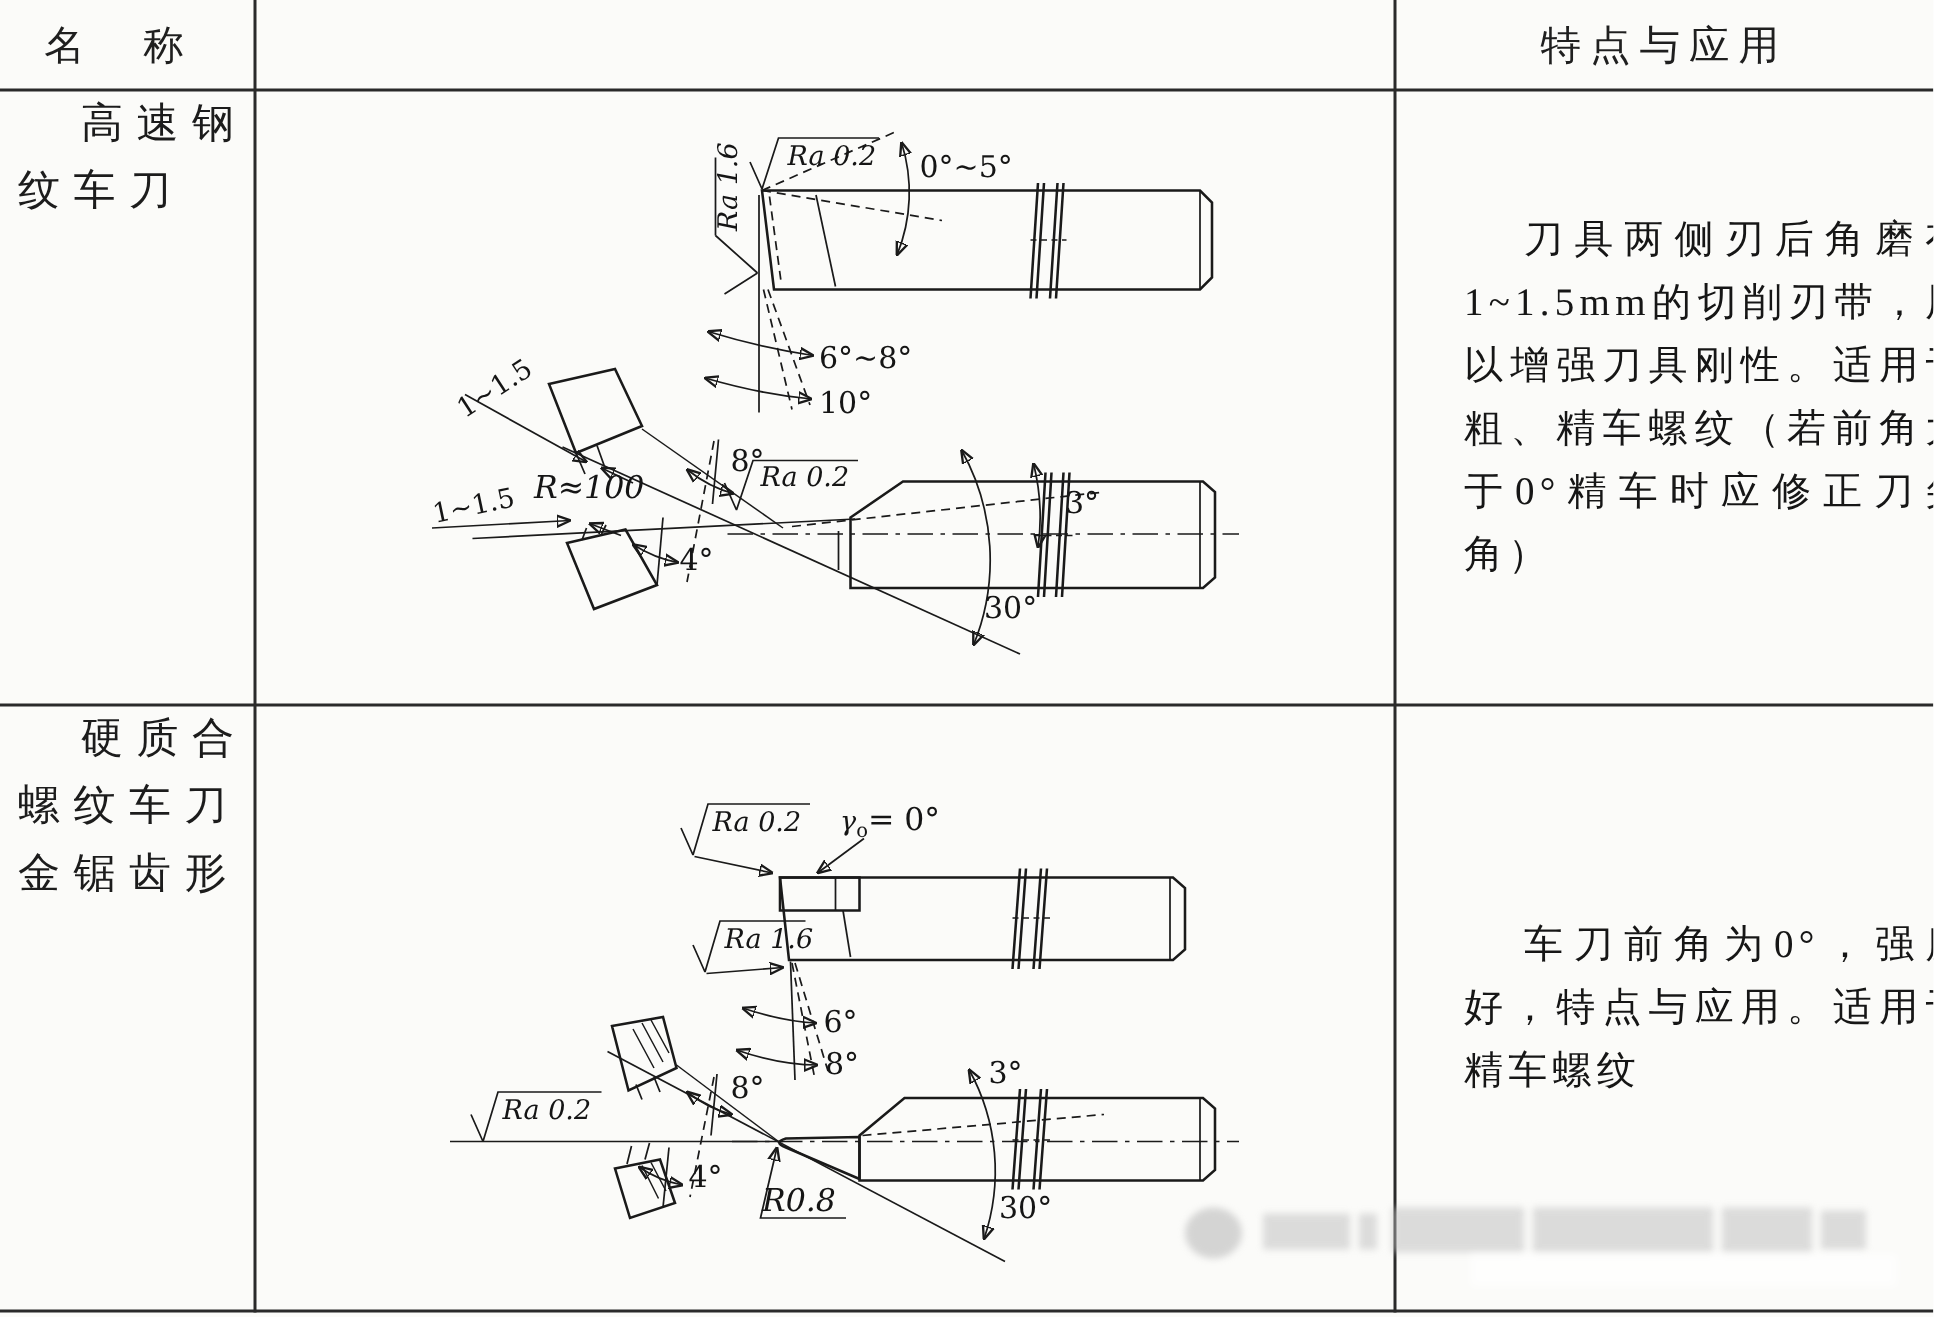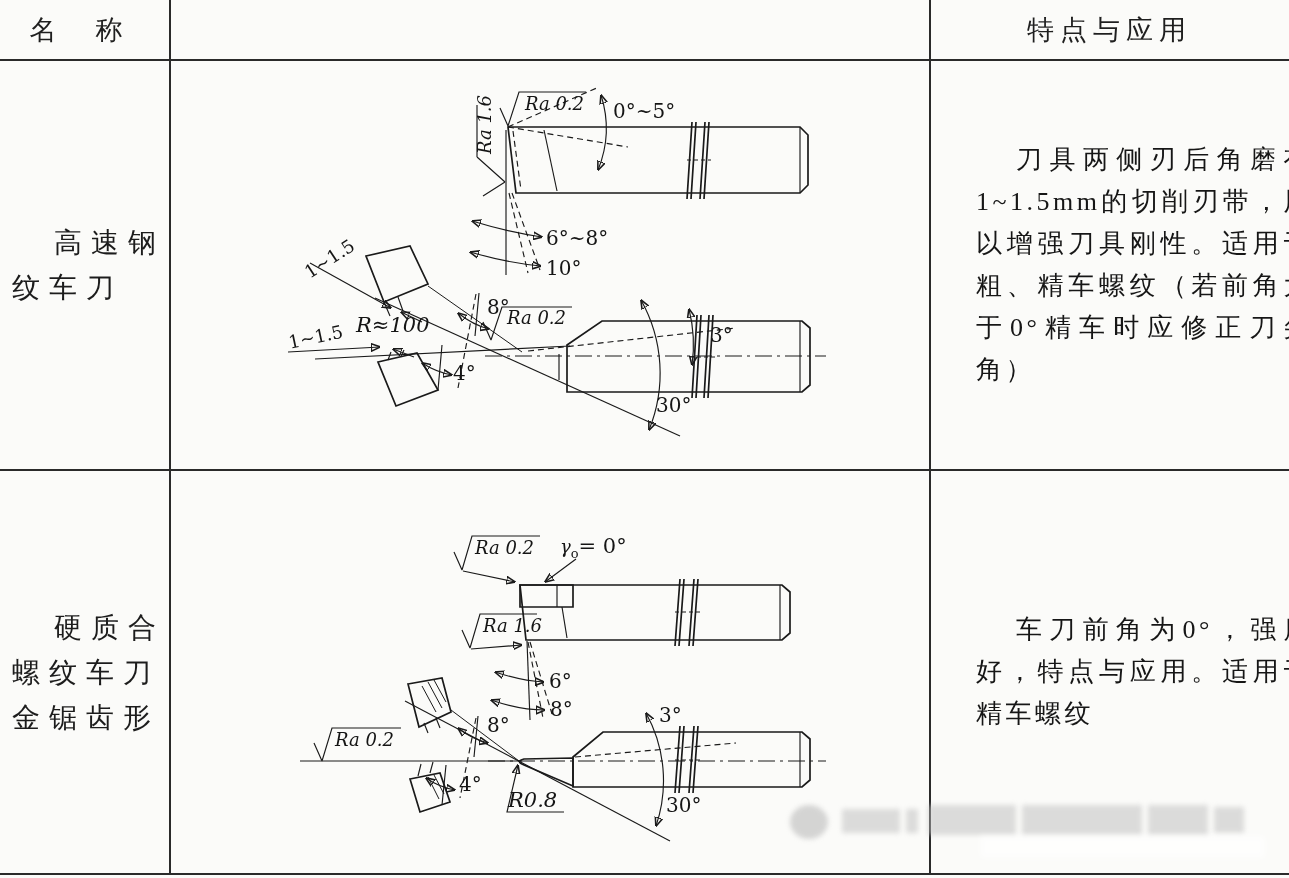--- a/index.html
+++ b/index.html
@@ -2,21 +2,21 @@
 <html><head>
 <meta charset="utf-8">
 <style>
   html,body{margin:0;padding:0;background:#ffffff;}
   #page{position:relative;width:1289px;height:878px;background:#fbfbf9;overflow:hidden;
         font-family:"Liberation Serif","DejaVu Serif",serif;color:#1c1c1c;}
   .hline{position:absolute;left:0;right:0;height:2px;background:#2a2a2a;}
   .vline{position:absolute;top:0;width:2px;background:#2a2a2a;}
   .hcell{position:absolute;top:0;height:60px;display:flex;align-items:center;justify-content:center;
          font-size:27px;letter-spacing:6px;color:#1f1f1f;}
-  .namecell{position:absolute;width:170px;display:flex;flex-direction:column;justify-content:center;
+  .namecell{position:absolute;width:170px;display:flex;flex-direction:column;
             font-size:28px;line-height:45px;letter-spacing:9px;padding-left:12px;box-sizing:border-box;font-family:Liberation Serif, serif;}
   .namecell .indent{padding-left:42px;}
   .featcell{position:absolute;left:930px;width:359px;display:flex;align-items:center;box-sizing:border-box;
             padding:0 8px 0 14px;margin-left:32px;}
   .featcell p{margin:0;font-size:26px;line-height:42px;letter-spacing:3.5px;text-align:justify;
               text-indent:40px;color:#161616;}
   svg{position:absolute;}
   svg path,svg line,svg polyline{stroke:#1a1a1a;fill:none;stroke-width:1.7;stroke-linejoin:miter;stroke-linecap:butt;}
   .t{stroke-width:1.15;}
   .xt{stroke-width:1;}

